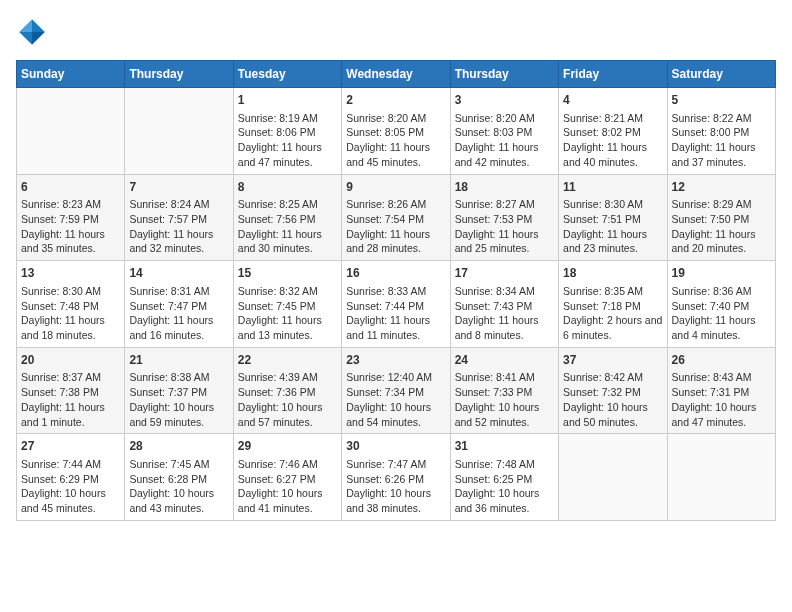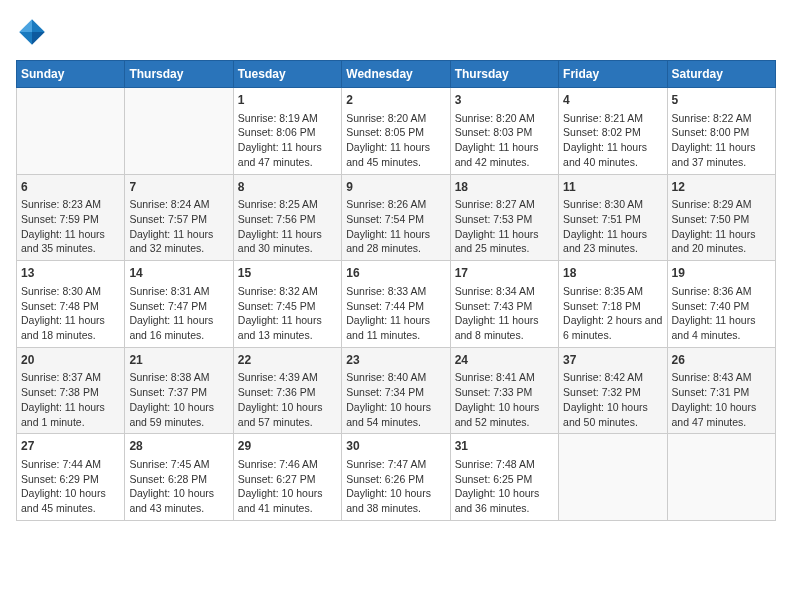--- a/index.html
+++ b/index.html
@@ -255,21 +255,21 @@
           <div>Daylight: 10 hours and 59 minutes.</div>
         </td>
         <td>
           <span class="day-num">22</span>
           <div>Sunrise: 4:39 AM</div>
           <div>Sunset: 7:36 PM</div>
           <div>Daylight: 10 hours and 57 minutes.</div>
         </td>
         <td>
           <span class="day-num">23</span>
-          <div>Sunrise: 8:40 AM</div>
+          <div>Sunrise: 12:40 AM</div>
           <div>Sunset: 7:34 PM</div>
           <div>Daylight: 10 hours and 54 minutes.</div>
         </td>
         <td>
           <span class="day-num">24</span>
           <div>Sunrise: 8:41 AM</div>
           <div>Sunset: 7:33 PM</div>
           <div>Daylight: 10 hours and 52 minutes.</div>
         </td>
         <td>

